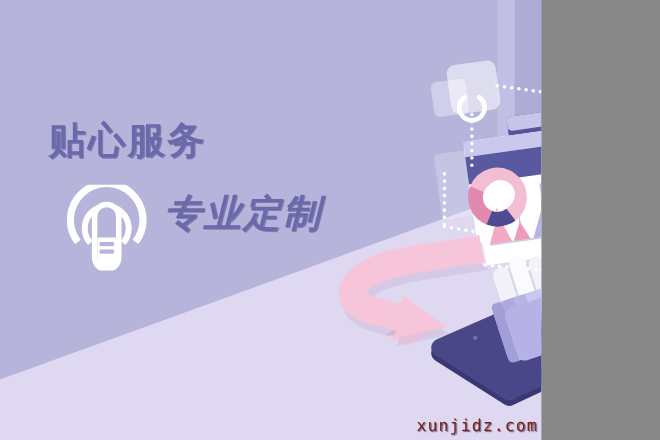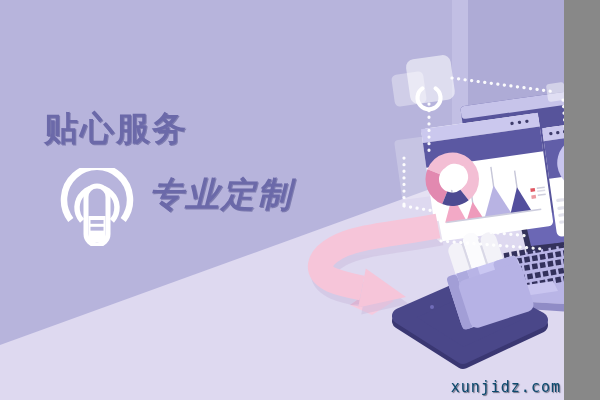--- a/index.html
+++ b/index.html
@@ -1,34 +1,34 @@
 <!DOCTYPE html>
 <html><head>
 <meta charset="utf-8">
 <style>
   html,body{margin:0;padding:0;background:#888;}
   .stage{
-    position:relative;width:564px;height:400px;overflow:hidden;
+    position:relative;width:492px;height:400px;overflow:hidden;
     background:#b7b4dc;
     font-family:"Liberation Sans","DejaVu Sans",sans-serif;
   }
   .illustration{position:absolute;left:0;top:0;width:600px;height:400px;display:block;}
   .slogan{
     position:absolute;
     font-size:34px;font-weight:700;color:#6b69a9;
     letter-spacing:2px;line-height:1;white-space:nowrap;
     text-shadow:1px 1px 0 rgba(82,80,140,.55);
   }
   .slogan-1{left:44px;top:111px;}
   .slogan-2{left:149px;top:177px;font-style:italic;}
   .touch-icon{position:absolute;left:58px;top:168px;width:78px;height:78px;}
   .watermark{
     position:absolute;right:3px;bottom:4px;
     font-family:"DejaVu Sans Mono","Liberation Mono",monospace;
-    font-size:15px;color:#0c4a6e;letter-spacing:1px;
+    font-size:15px;color:#7f1d1d;letter-spacing:1px;
     text-shadow:1px 1px 1px rgba(70,70,90,.75);
   }
 </style>
 </head>
 <body>
 
 <div class="stage">
 
   <svg class="illustration" viewBox="0 0 600 400" xmlns="http://www.w3.org/2000/svg">
 

